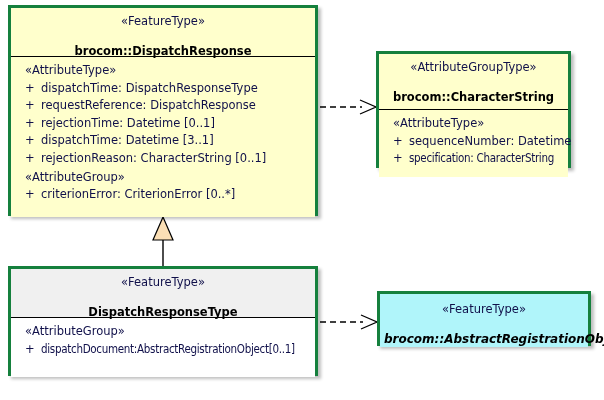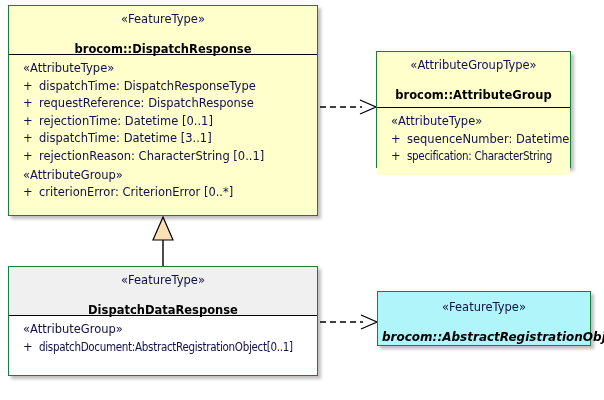--- a/index.html
+++ b/index.html
@@ -13,21 +13,21 @@
     position: relative;
     overflow: hidden;
     font-family: "DejaVu Sans", "Liberation Sans", sans-serif;
     -webkit-font-smoothing: antialiased;
   }
 
   
   .uml-class {
     position: absolute;
     box-sizing: border-box;
-    border: 1px solid #15803d;
+    border: 3px solid #15803d;
     box-shadow: 3px 3px 3px rgba(0,0,0,0.25);
   }
   .uml-header {
     box-sizing: border-box;
     border-bottom: 1px solid #000000;
     text-align: center;
     padding: 5px 4px 6px 4px;
     line-height: 1.25;
   }
   .stereotype {
@@ -218,40 +218,40 @@
     <div class="attr-row">
       <span class="attr-vis">+</span>
       <span class="attr-text">criterionError: CriterionError [0..*]</span>
     </div>
   </div>
 </div>
 
 <div class="uml-class" id="box-criterion-error">
   <div class="uml-header">
     <span class="stereotype">«AttributeGroupType»</span>
-    <span class="classname">brocom::AttributeGroup</span>
+    <span class="classname">brocom::CharacterString</span>
   </div>
   <div class="uml-body">
     <div class="group-label">«AttributeType»</div>
 
     <div class="attr-row">
       <span class="attr-vis">+</span>
       <span class="attr-text">sequenceNumber: Datetime</span>
     </div>
     <div class="attr-row">
       <span class="attr-vis">+</span>
       <span class="attr-text condensed">specification: CharacterString</span>
     </div>
   </div>
 </div>
 
 <div class="uml-class" id="box-dispatch-data-response">
   <div class="uml-header">
     <span class="stereotype">«FeatureType»</span>
-    <span class="classname">DispatchDataResponse</span>
+    <span class="classname">DispatchResponseType</span>
   </div>
   <div class="uml-body">
     <div class="group-label">«AttributeGroup»</div>
 
     <div class="attr-row">
       <span class="attr-vis">+</span>
       <span class="attr-text condensed">dispatchDocument:AbstractRegistrationObject[0..1]</span>
     </div>
   </div>
 </div>

